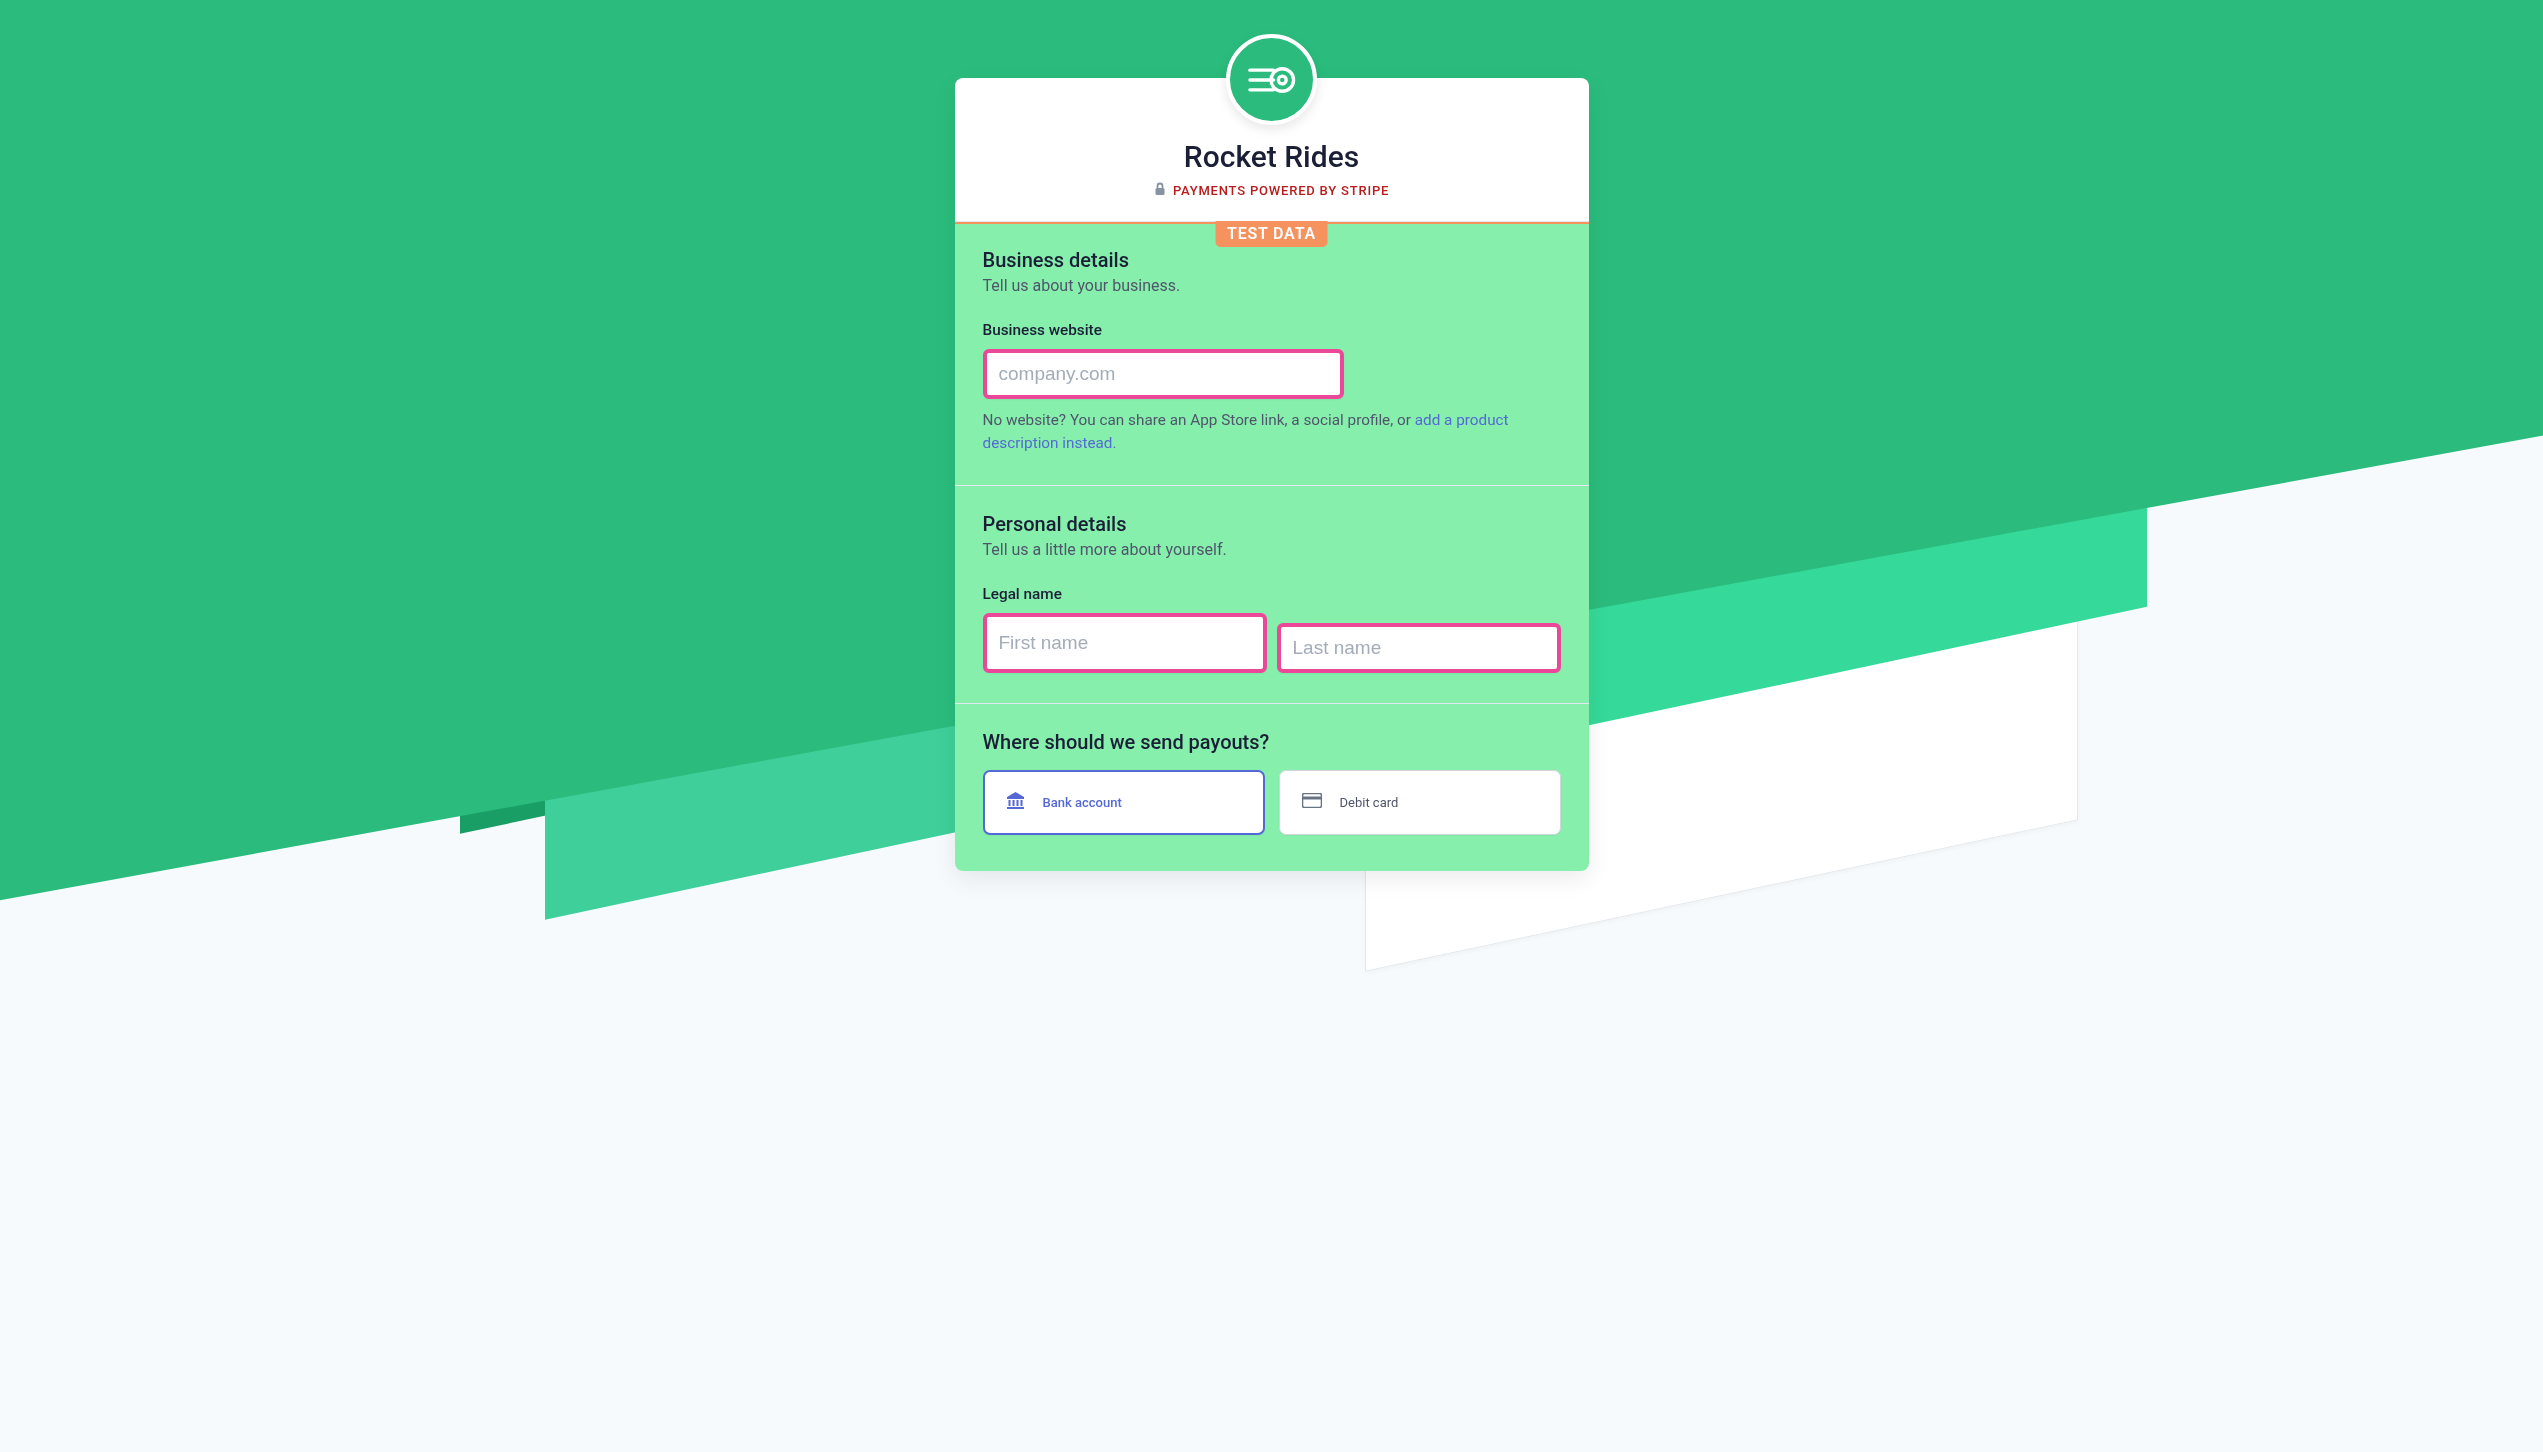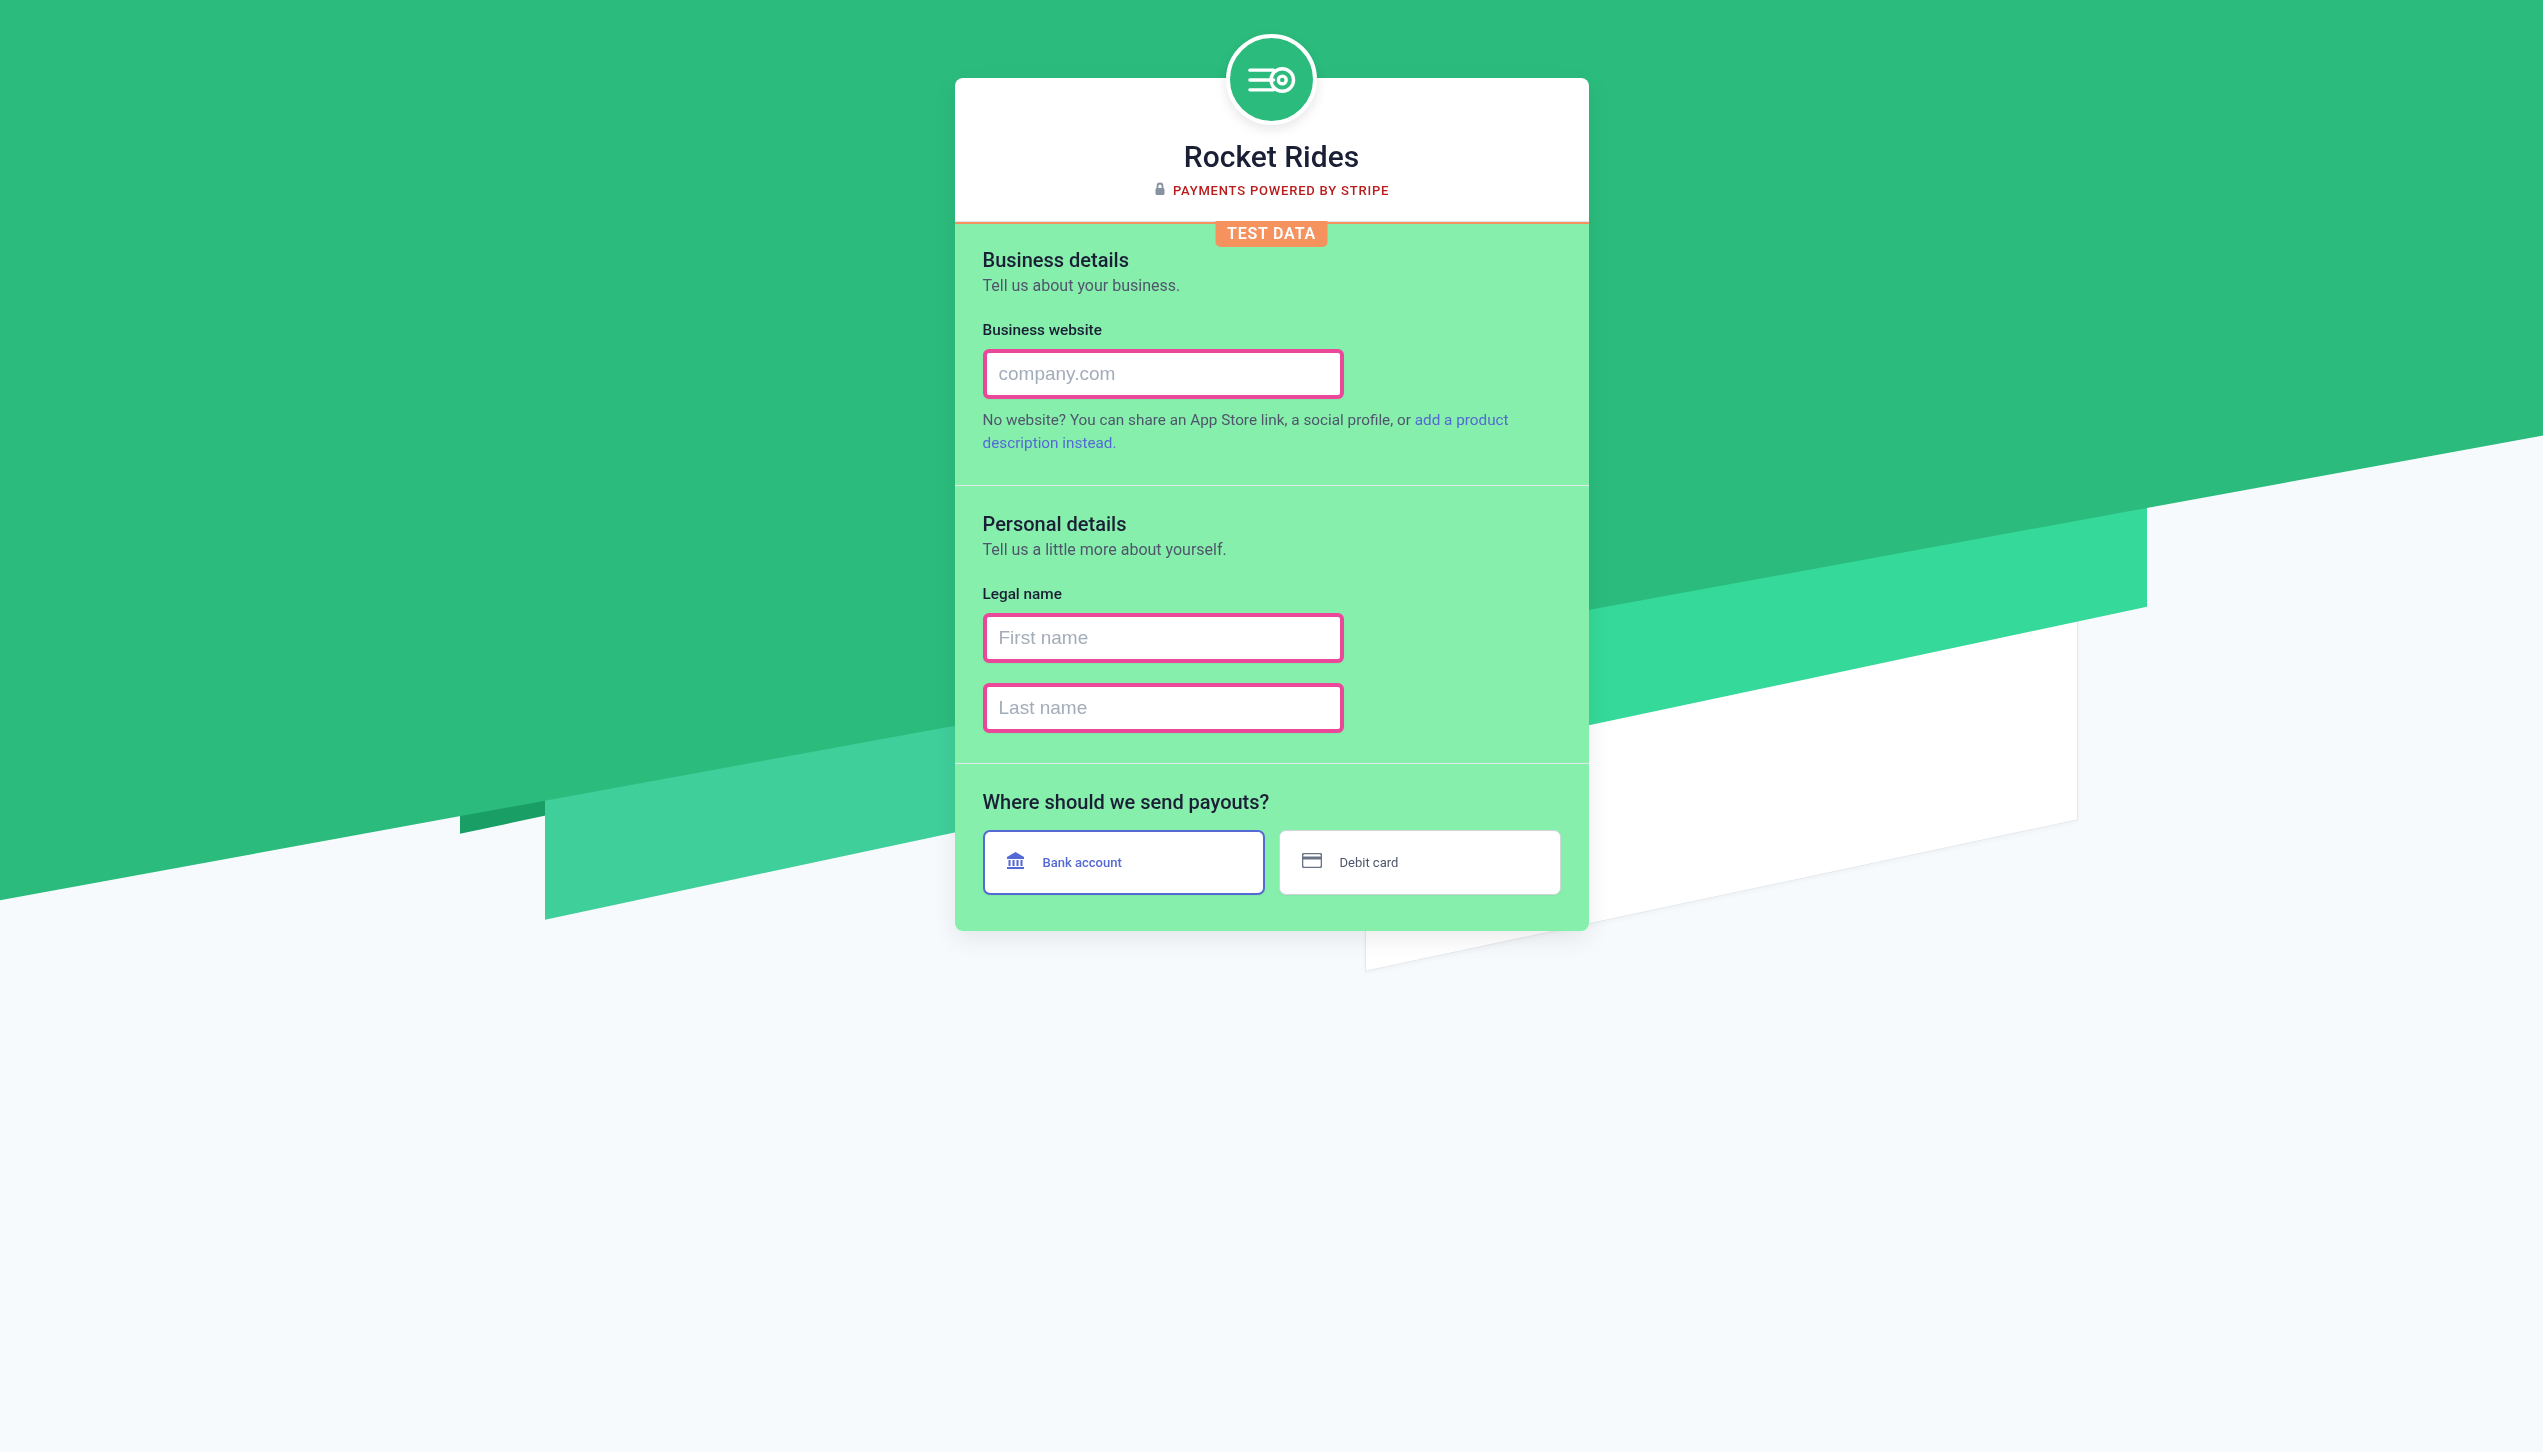--- a/index.html
+++ b/index.html
@@ -260,21 +260,21 @@
       color: #697386;
     }
 
     .payout-label {
       font-size: 13px;
       color: #4f566b;
     }
 
     .input-stack {
       display: flex;
-      flex-direction: column;
+      flex-direction: row;
       gap: 10px;
     }
 
     .section-payouts {
       padding-bottom: 36px;
     }
 
     .section-payouts .section-title {
       margin-bottom: 0;
     }

